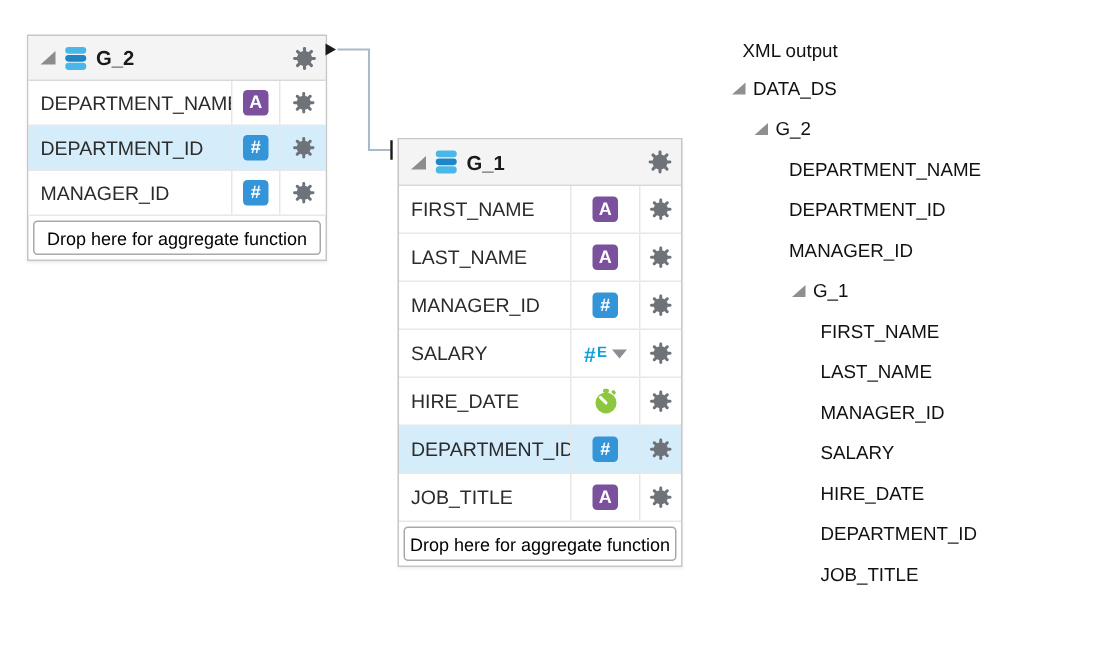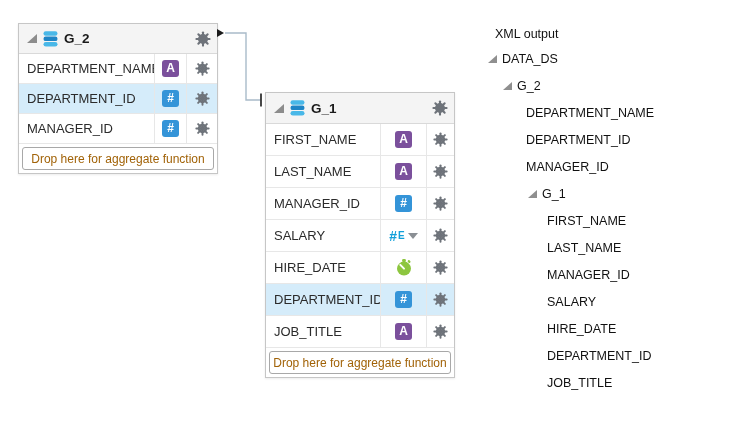--- a/index.html
+++ b/index.html
@@ -35,21 +35,21 @@
          font-size:12px;line-height:17px;align-items:center;justify-content:center;}
   .badge-text{background:#7b509c;}
   .badge-number{background:#3494d8;}
   .numagg{display:inline-flex;align-items:center;font-weight:bold;color:#12a0da;}
   .numagg .hash{font-size:14px;}
   .numagg .agg{font-size:10px;margin-left:1px;}
   .ddtri{width:0;height:0;border-left:5px solid transparent;border-right:5px solid transparent;
          border-top:6px solid #8a8f94;margin-left:3px;}
 
   .dropzone{margin:3px;border:1px solid #a8a8a8;border-radius:3px;height:21px;display:flex;
-            align-items:center;justify-content:center;font-size:12px;color:#a16207;
+            align-items:center;justify-content:center;font-size:12px;color:#000000;
             white-space:nowrap;overflow:hidden;background:#fff;cursor:default;}
 
   
   .connector{position:absolute;left:212px;top:24px;}
 
   
   #xml-title{position:absolute;left:495px;top:27px;font-size:12.5px;color:#111;}
   #xml-tree{position:absolute;left:475px;top:45px;width:230px;}
   .trow{display:flex;align-items:center;height:27px;box-sizing:border-box;cursor:pointer;}
   .ttri{width:0;height:0;border-left:9px solid transparent;border-bottom:8px solid #8f8f8f;

